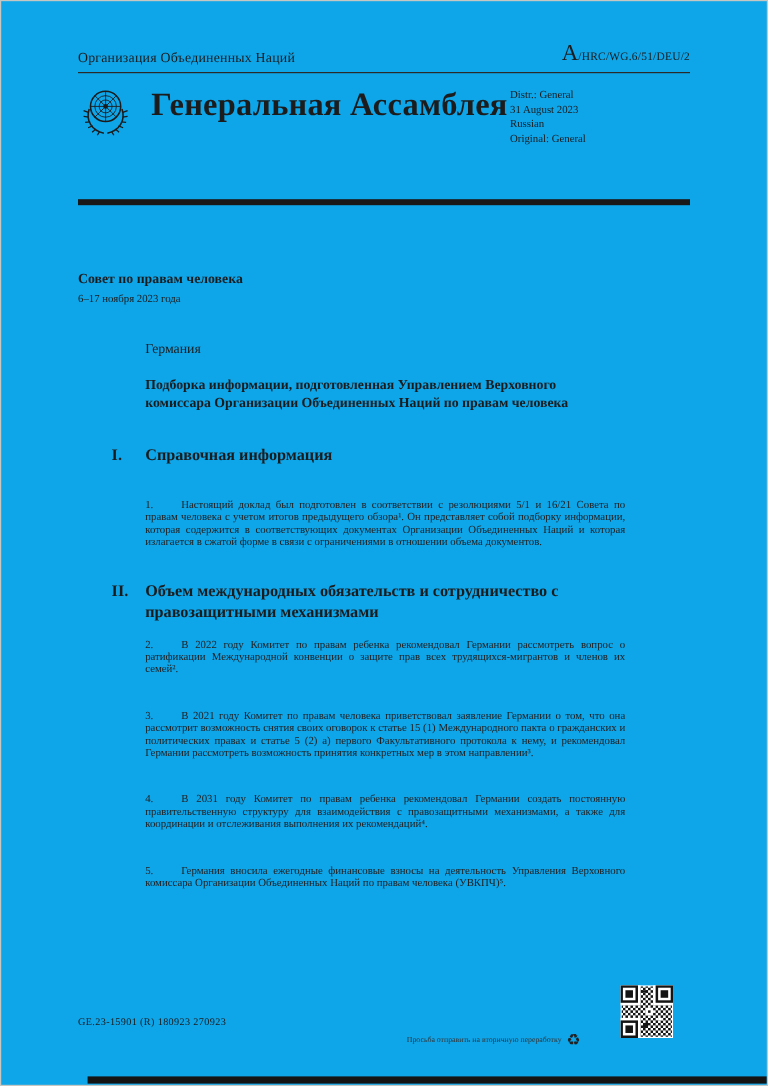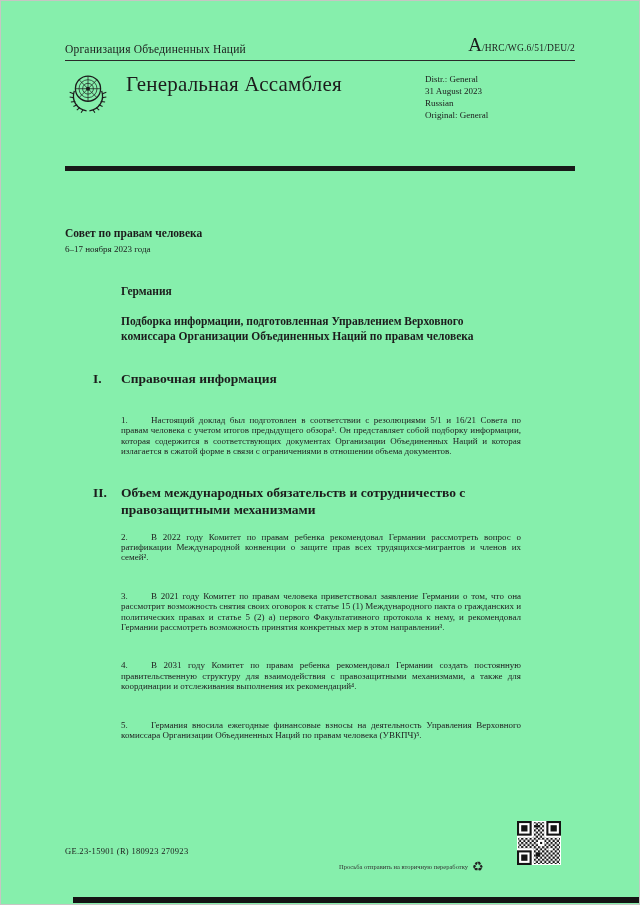--- a/index.html
+++ b/index.html
@@ -4,21 +4,21 @@
 <style>
   * { box-sizing: border-box; margin: 0; padding: 0; }
   html, body { background: #9a9a98; }
   body { font-family: "Liberation Serif", "DejaVu Serif", serif; }
 
   .page {
     position: relative;
     width: 640px;
     height: 905px;
     margin: 0 auto;
-    background: #86efac;
+    background: #0ea5e9;
     color: #1c1c1c;
     border: 1px solid #c6c6c3;
     overflow: hidden;
     padding: 34px 64px 0 64px;
   }
 
   
   .mast-row {
     display: flex;
     justify-content: space-between;
@@ -27,22 +27,22 @@
     border-bottom: 1.3px solid #2a2a2a;
   }
   .org { font-size: 11.5px; letter-spacing: .2px; }
   .symbol { white-space: nowrap; }
   .big-a { font-size: 19px; line-height: 1; }
   .sym-rest { font-size: 9.5px; letter-spacing: .2px; }
 
   .title-row { display: flex; align-items: flex-start; margin-top: 9px; }
   .emblem { width: 46px; height: 46px; flex: 0 0 46px; }
   .assembly {
-    font-size: 21px;
-    font-weight: 400;
+    font-size: 27px;
+    font-weight: 700;
     margin-left: 15px;
     margin-top: 2px;
     letter-spacing: .2px;
     flex: 1;
   }
   .distr {
     width: 150px;
     font-size: 9px;
     line-height: 12px;
     margin-top: 3px;
@@ -51,21 +51,21 @@
   .thick-bar { height: 5px; background: #191919; margin-top: 45px; }
 
   
   .session { margin-top: 56px; }
   .council { font-size: 11.5px; font-weight: 700; margin-bottom: 4px; }
   .wg { font-size: 9px; font-weight: 700; line-height: 12px; }
   .dates { font-size: 9px; line-height: 12px; }
 
   
   .content { margin-left: 56px; margin-right: 54px; }
-  .country { font-size: 11.5px; font-weight: 700; margin-top: 30px; }
+  .country { font-size: 11.5px; font-weight: 400; margin-top: 30px; }
   .doc-title {
     font-size: 11.5px;
     font-weight: 700;
     line-height: 14.5px;
     margin-top: 17px;
     max-width: 370px;
   }
 
   section .sec-head {
     position: relative;

